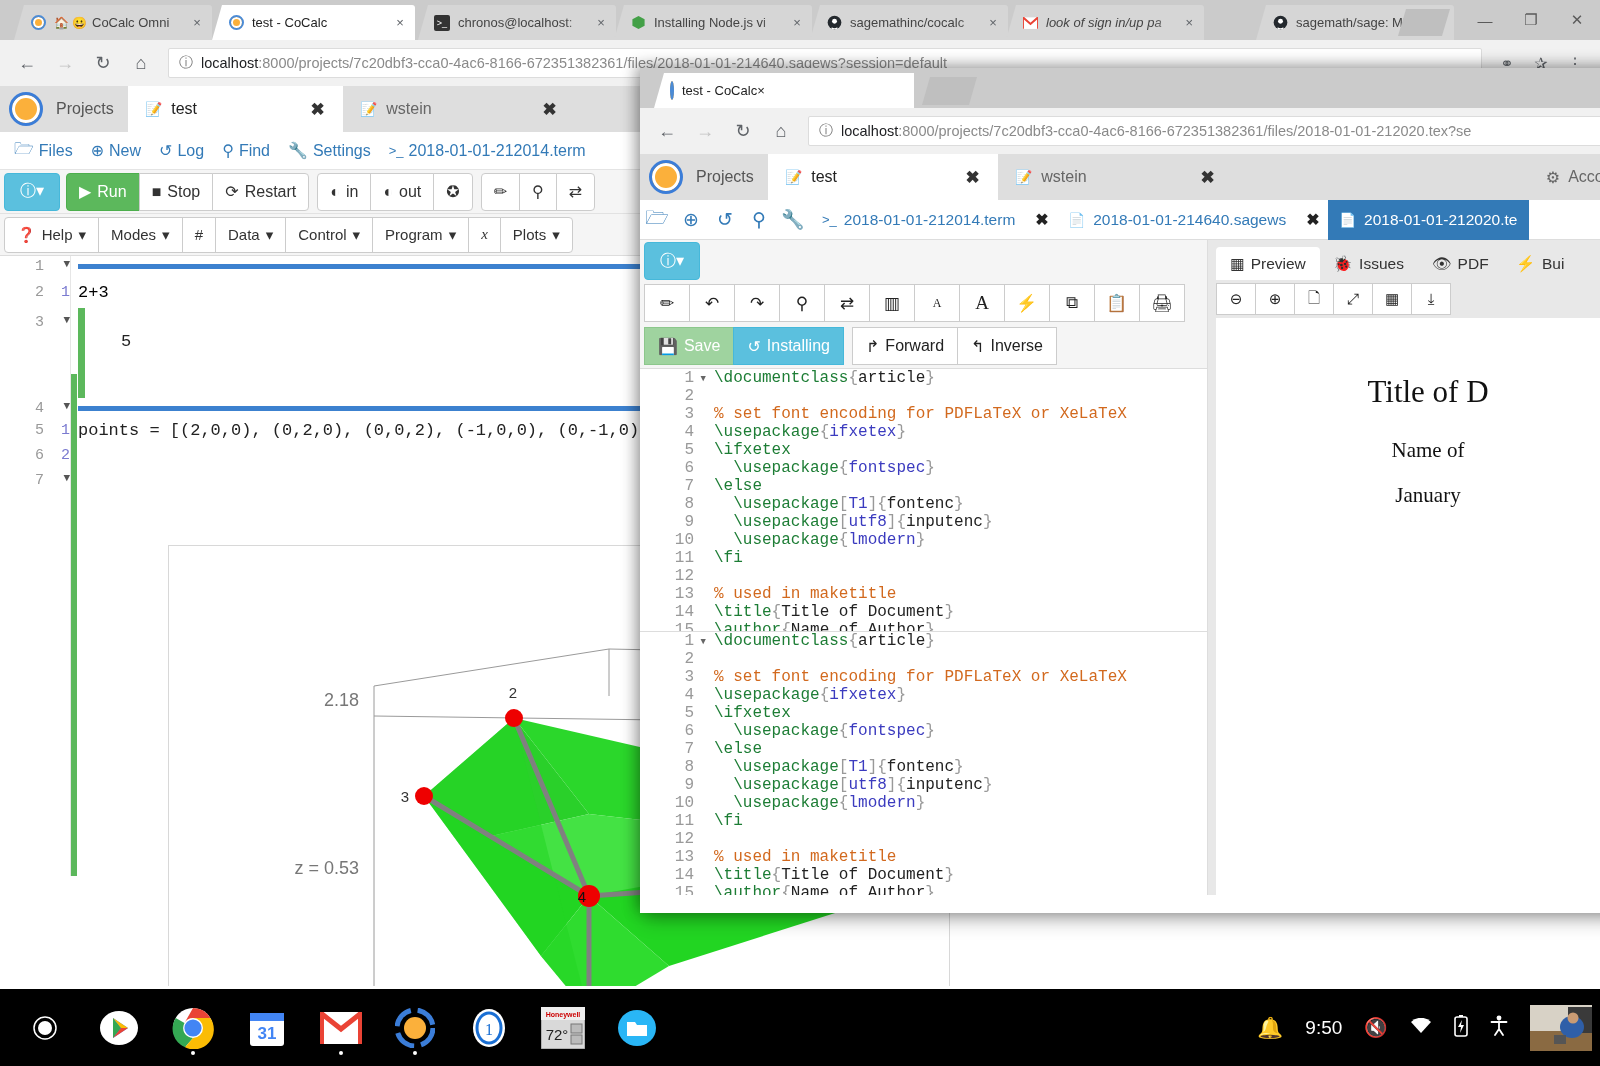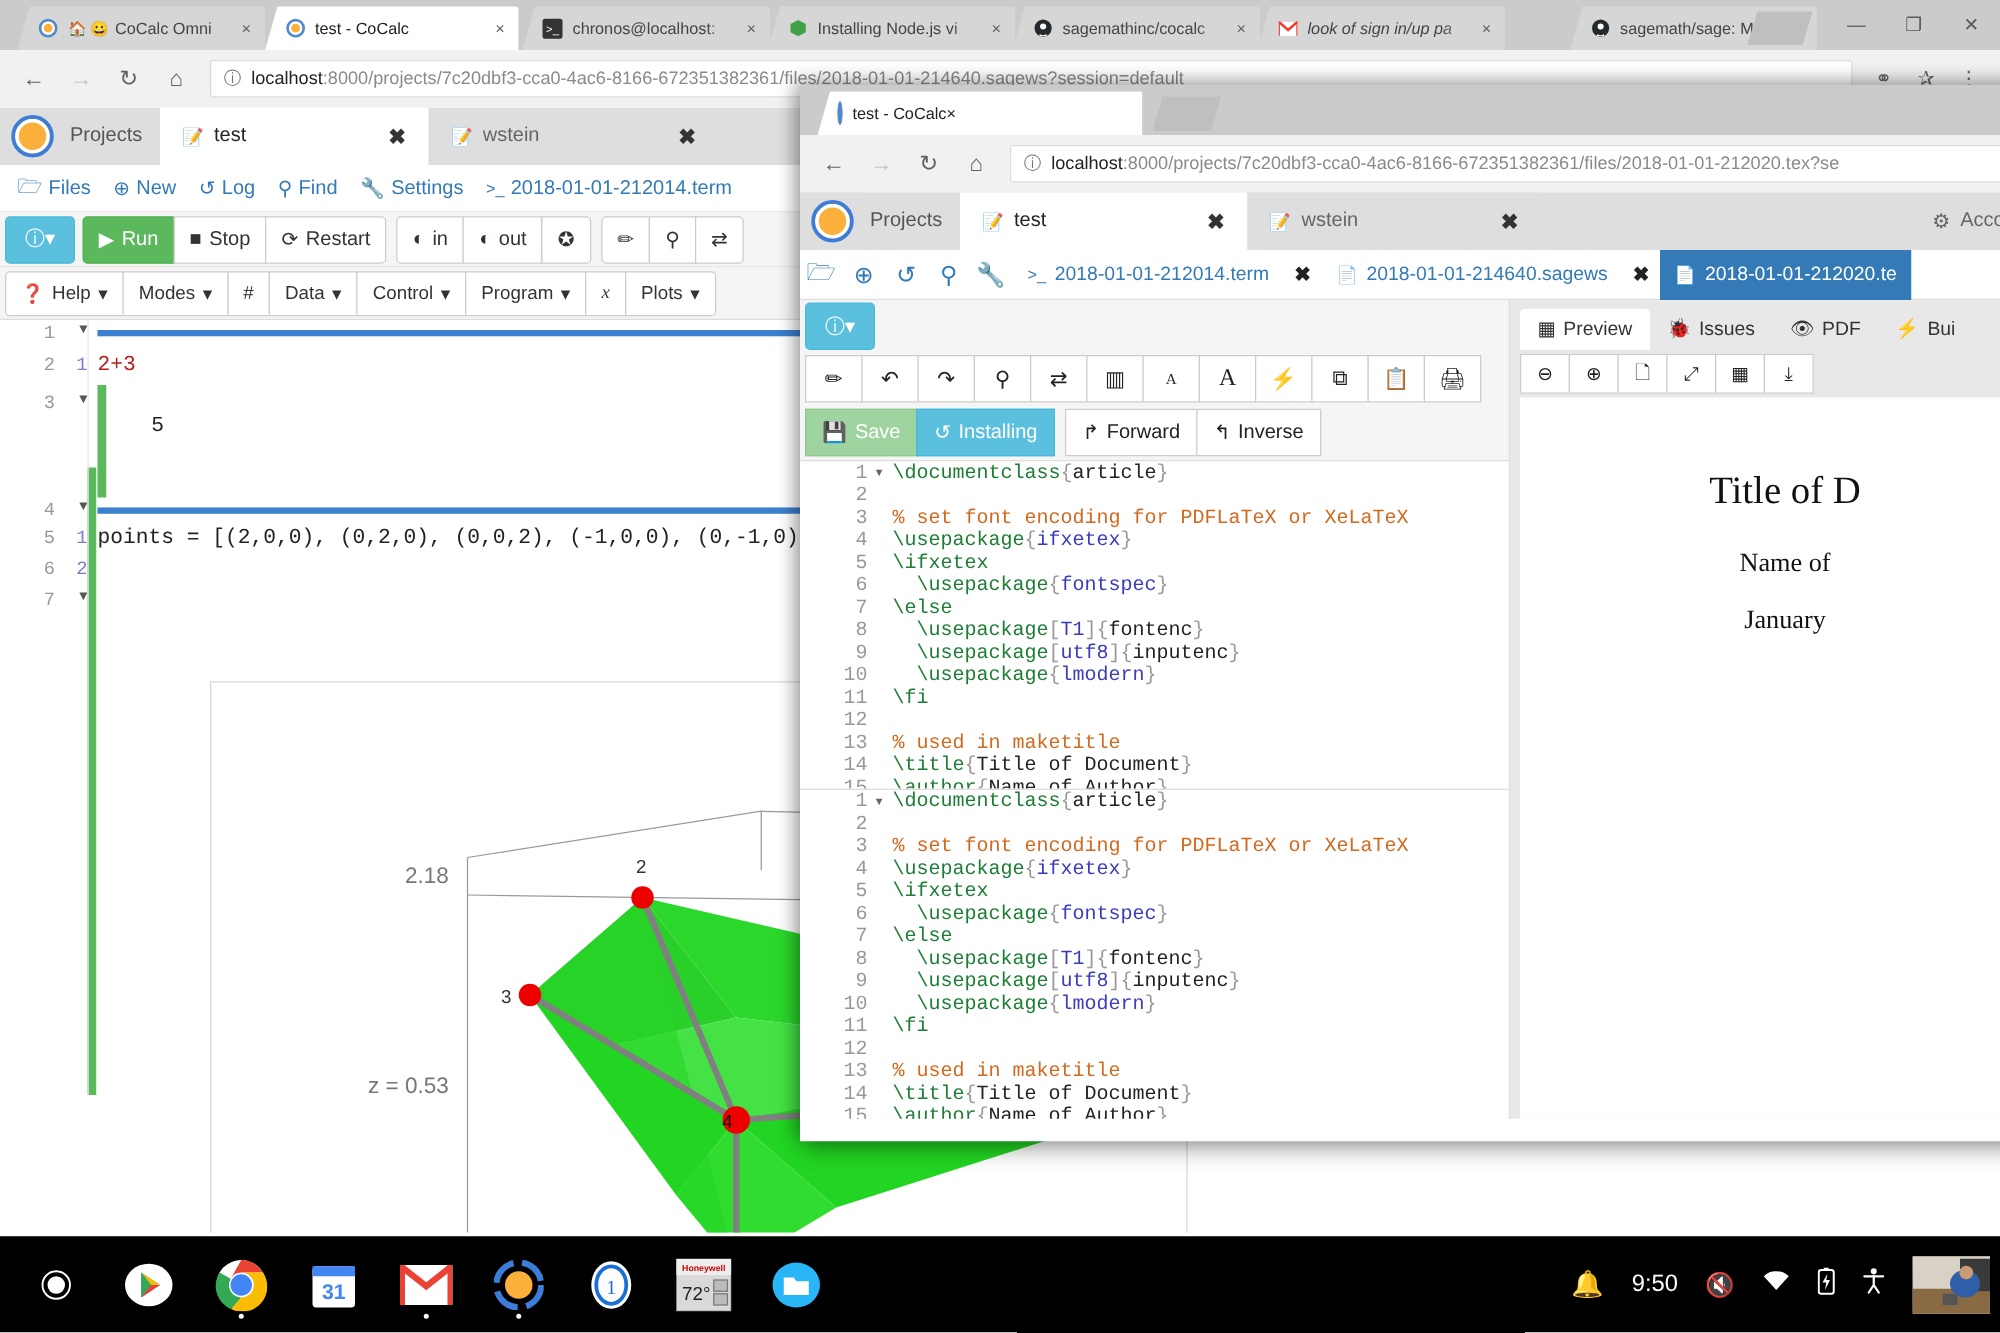--- a/index.html
+++ b/index.html
@@ -89,21 +89,21 @@
   .ws-area { position:relative; background:#fff; height:620px; overflow:hidden; }
   .ws-row { display:flex; }
   .ws-gutter { width:78px; flex:0 0 78px; text-align:right; padding-right:8px;
      color:#999; font-size:15px; font-family:"Liberation Mono", monospace;
      display:flex; gap:10px; justify-content:flex-end; }
   .ws-gutter .num { width:24px; }
   .ws-gutter .inum { width:16px; color:#7a7ad0; }
   .ws-gutter .caret { width:16px; color:#555; font-size:11px; }
   .code-line { font-family:"Liberation Mono", monospace; font-size:17px; color:#222;
      white-space:pre; }
-  .tok-num { color:#b91c1c; }
+  .tok-num { color:#000000; }
   .cell-bar { height:5px; background:#ddd; position:relative; }
   .cell-bar > i { position:absolute;left:0;top:0;bottom:0;width:61%;background:#3c81cf;display:block;}
   .out-green { border-left:7px solid #5cb85c; }
 
   
   .plot-box { position:absolute; left:168px; top:459px; width:782px; height:520px;
      border:1px solid #d8d8d8; background:#fff; overflow:hidden; }
 
   
   .front-win { position:absolute; left:640px; top:68px; width:1000px; height:845px;

